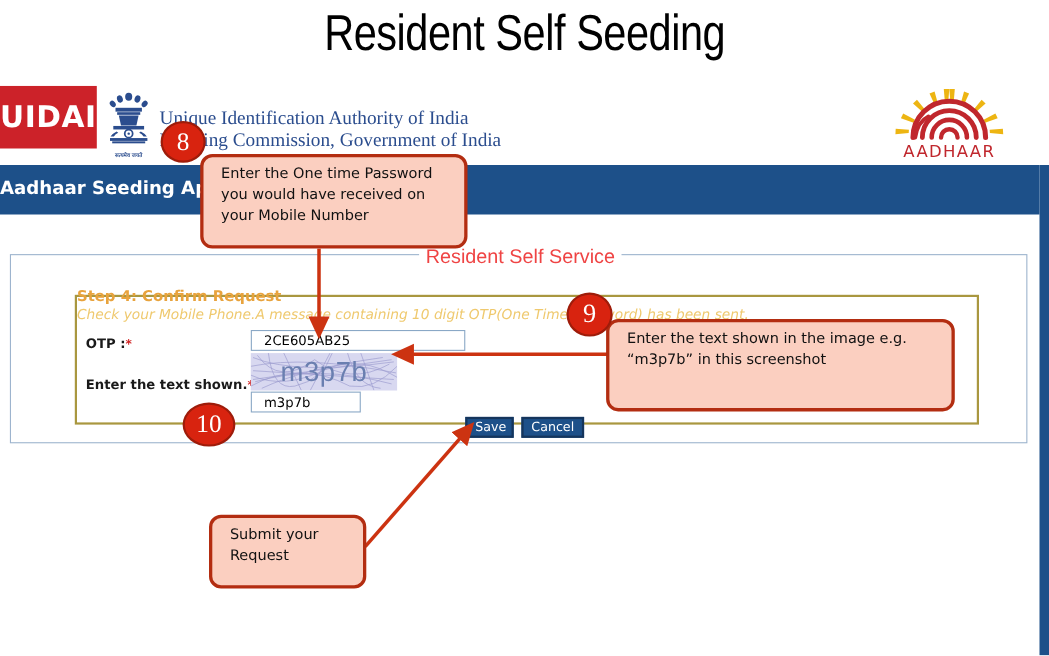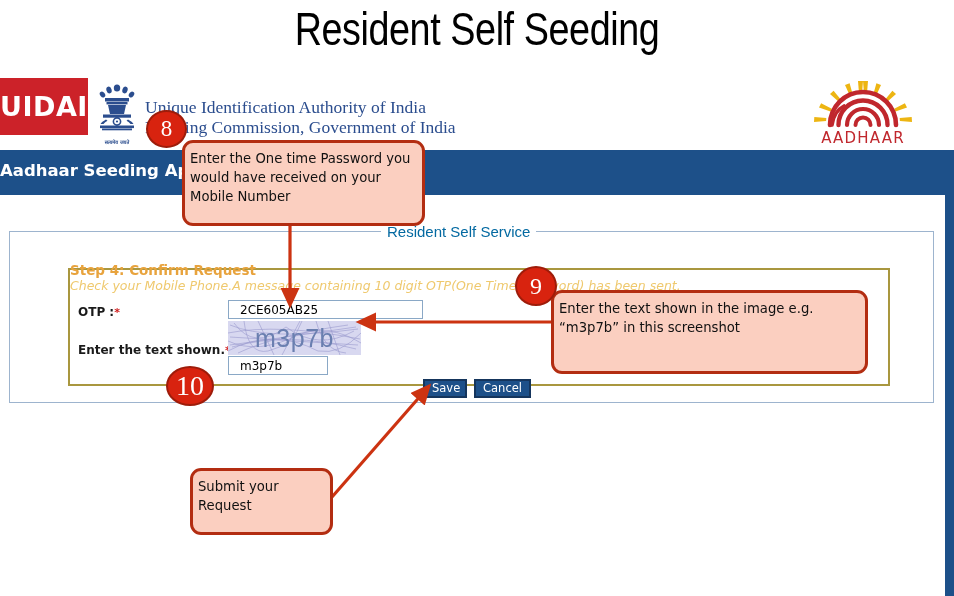--- a/index.html
+++ b/index.html
@@ -177,22 +177,22 @@
     height: 170px;
     border: 1px solid #9db4ce;
     background: #ffffff;
   }
   .legend-text {
     position: absolute;
     left: 381px; top: 145px;
     background: #ffffff;
     padding: 0 6px;
     font-family: "Liberation Sans", sans-serif;
-    font-size: 15px;
-    color: #0369a1;
+    font-size: 18px;
+    color: #ef4444;
     white-space: nowrap;
   }
 
   
   .inner-box {
     position: absolute;
     left: 68px; top: 190px;
     width: 818px;
     height: 114px;
     border: 2px solid #a9973f;
@@ -288,42 +288,42 @@
   
   .callout {
     position: absolute;
     background: #fbcfc0;
     border: 3px solid #b32d11;
     border-radius: 11px;
     font-family: "DejaVu Sans", sans-serif;
     font-size: 13.2px;
     line-height: 19px;
     color: #111111;
-    padding: 6px 5px;
+    padding: 6px 16px;
     box-sizing: border-box;
     z-index: 30;
   }
   .callout-8 { left: 182px; top: 140px; width: 243px; height: 86px; }
   .callout-9 { left: 551px; top: 290px; width: 317px; height: 84px; }
   .callout-10 { left: 190px; top: 468px; width: 143px; height: 67px; }
 
   .badge {
     position: absolute;
     background: #d8230f;
     border: 2px solid #9e1c0a;
     border-radius: 50%;
     color: #ffffff;
     font-family: "Liberation Serif", serif;
     text-align: center;
     z-index: 40;
     box-sizing: border-box;
   }
   .badge-8 { left: 146px; top: 110px; width: 41px; height: 38px; font-size: 23px; line-height: 34px; }
   .badge-9 { left: 515px; top: 266px; width: 42px; height: 40px; font-size: 24px; line-height: 36px; }
-  .badge-10 { left: 166px; top: 366px; width: 48px; height: 40px; font-size: 28px; line-height: 36px; }
+  .badge-10 { left: 166px; top: 366px; width: 48px; height: 40px; font-size: 23px; line-height: 36px; }
 
   .arrow-svg {
     position: absolute;
     left: 0; top: 0;
     width: 954px; height: 596px;
     pointer-events: none;
     z-index: 20;
   }
 </style>
 </head>

